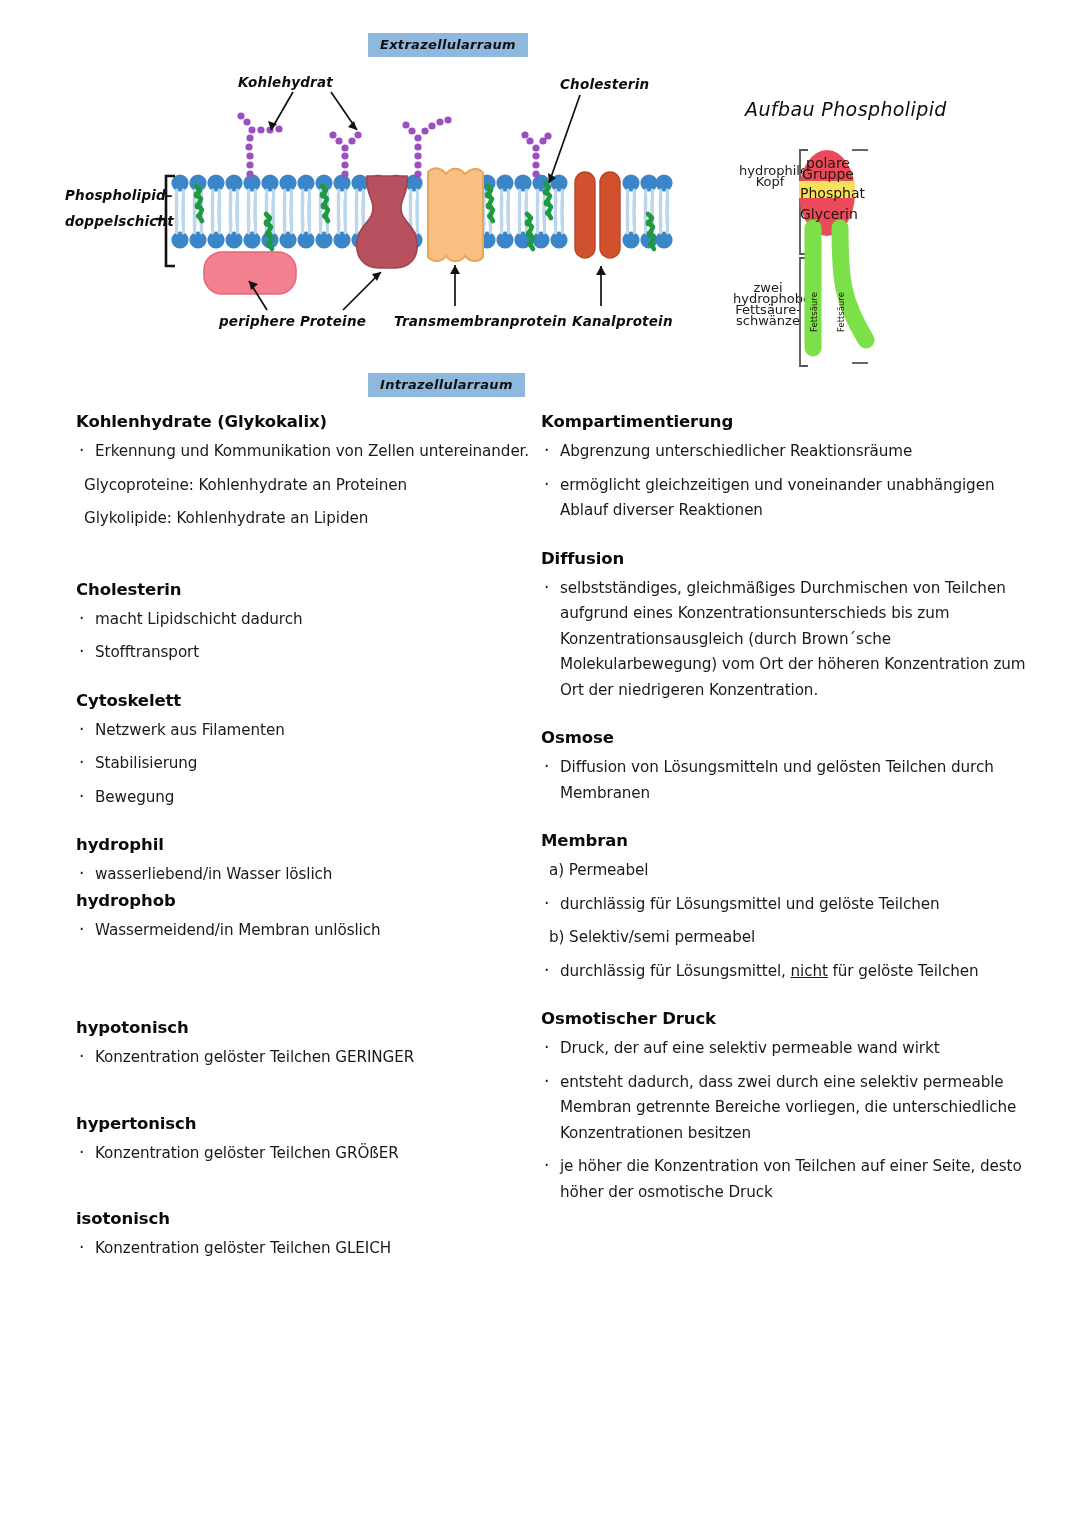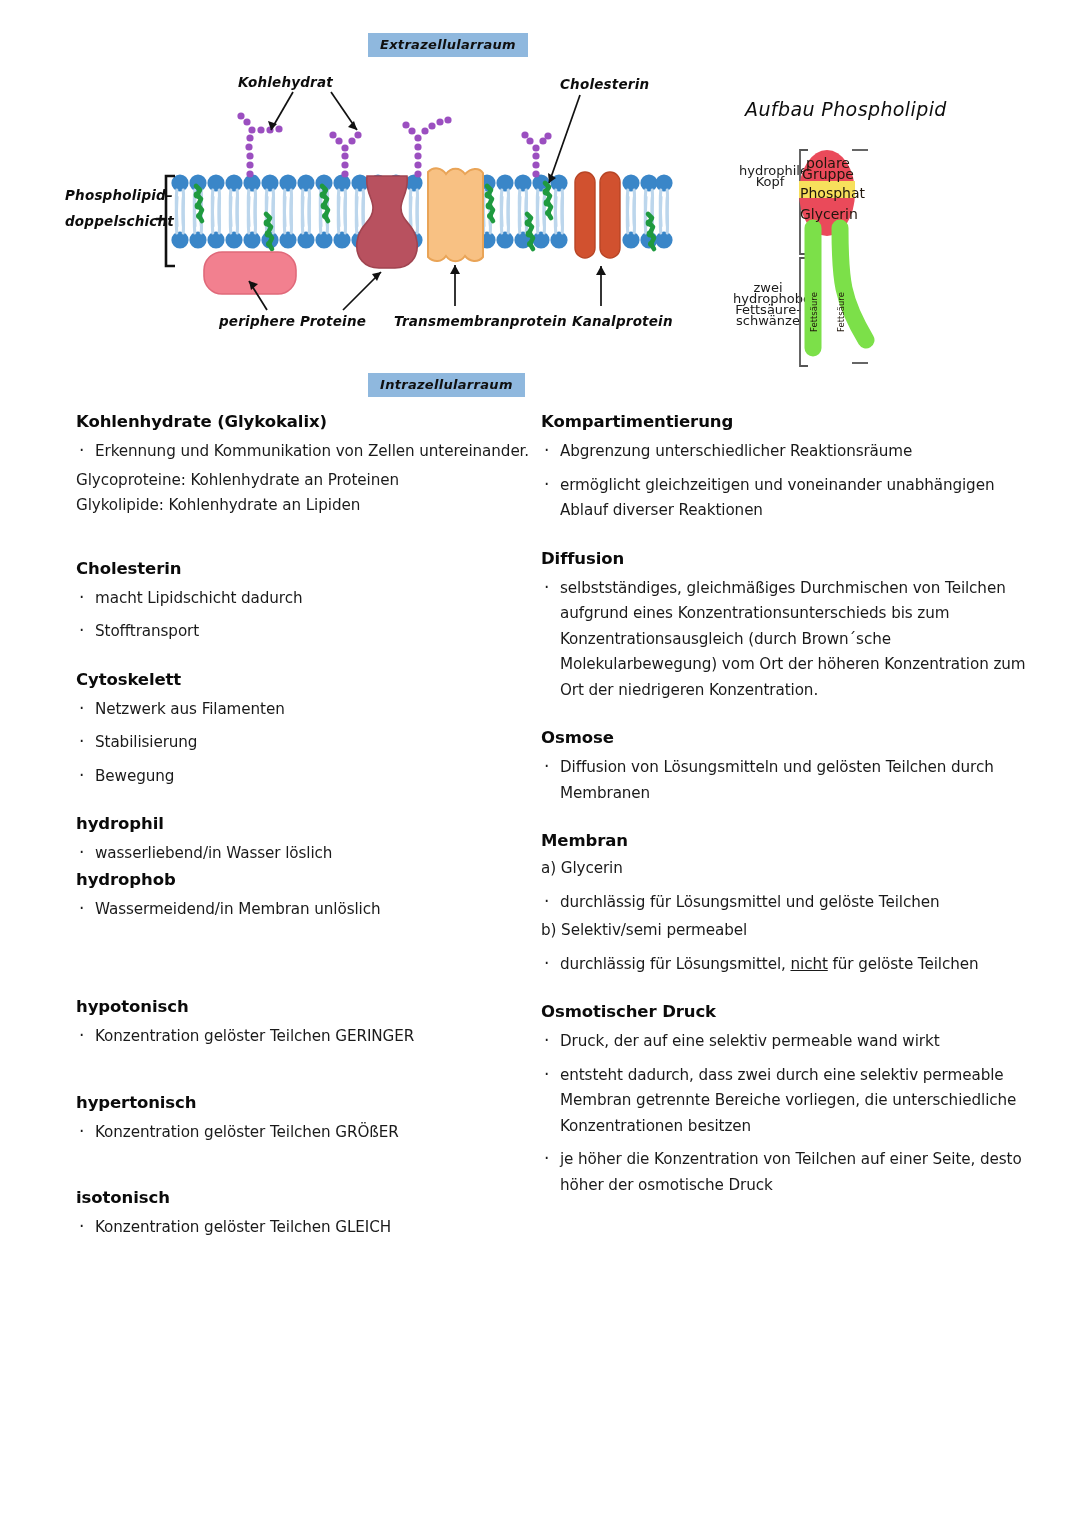--- a/index.html
+++ b/index.html
@@ -87,21 +87,21 @@
     font-size:15.2px; line-height:25.5px; color:#1a1a1a;
     margin:8px 0 3px 0; letter-spacing:-.1px;
   }
   ul.bl li:before {
     content:"·"; position:absolute; left:3px; top:-1px;
     font-size:17px; color:#1a1a1a; line-height:25.5px;
   }
   .plain {
     font-family:"DejaVu Sans", sans-serif;
     font-size:15.2px; line-height:25.5px; color:#1a1a1a;
-    margin:0; letter-spacing:-.1px;
+    margin:8px; letter-spacing:-.1px;
   }
   .gap-l { height:40px; }
   .gap-s { height:22px; }
   .gap-xl { height:72px; }
   u.und { text-decoration:underline; }
 </style>
 </head>
 <body>
 
 <div id="diagram">
@@ -416,21 +416,21 @@
       <div class="sec-h">Osmose</div>
       <ul class="bl">
         <li>Diffusion von Lösungsmitteln und gelösten Teilchen durch Membranen</li>
       </ul>
     </div>
 
     <div class="gap-s"></div>
 
     <div class="sec">
       <div class="sec-h">Membran</div>
-      <p class="plain">a) Glycerin</p>
+      <p class="plain">a) Permeabel</p>
       <ul class="bl">
         <li>durchlässig für Lösungsmittel und gelöste Teilchen</li>
       </ul>
       <p class="plain">b) Selektiv/semi permeabel</p>
       <ul class="bl">
         <li><span>durchlässig für Lösungsmittel, </span><u class="und">nicht</u><span> für gelöste Teilchen</span></li>
       </ul>
     </div>
 
     <div class="gap-s"></div>

